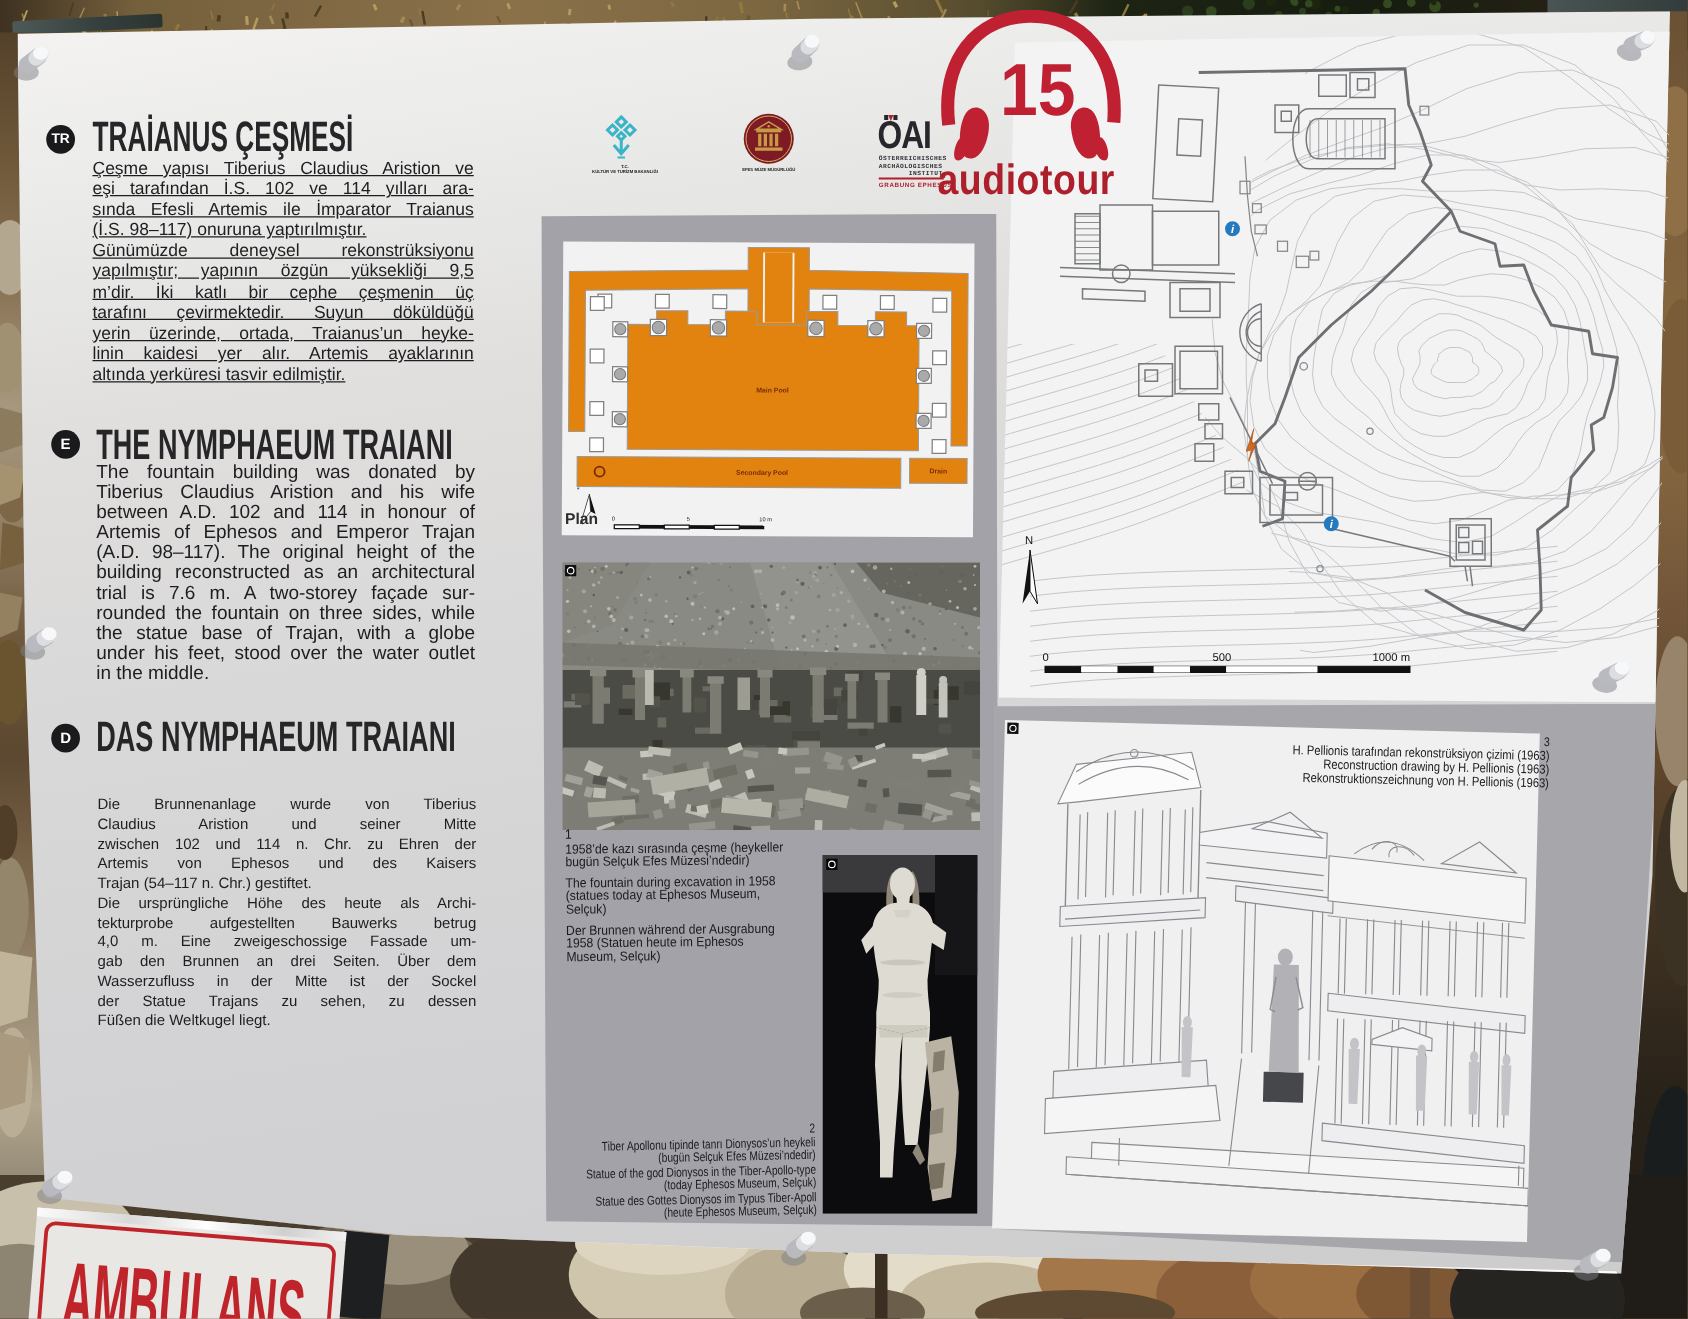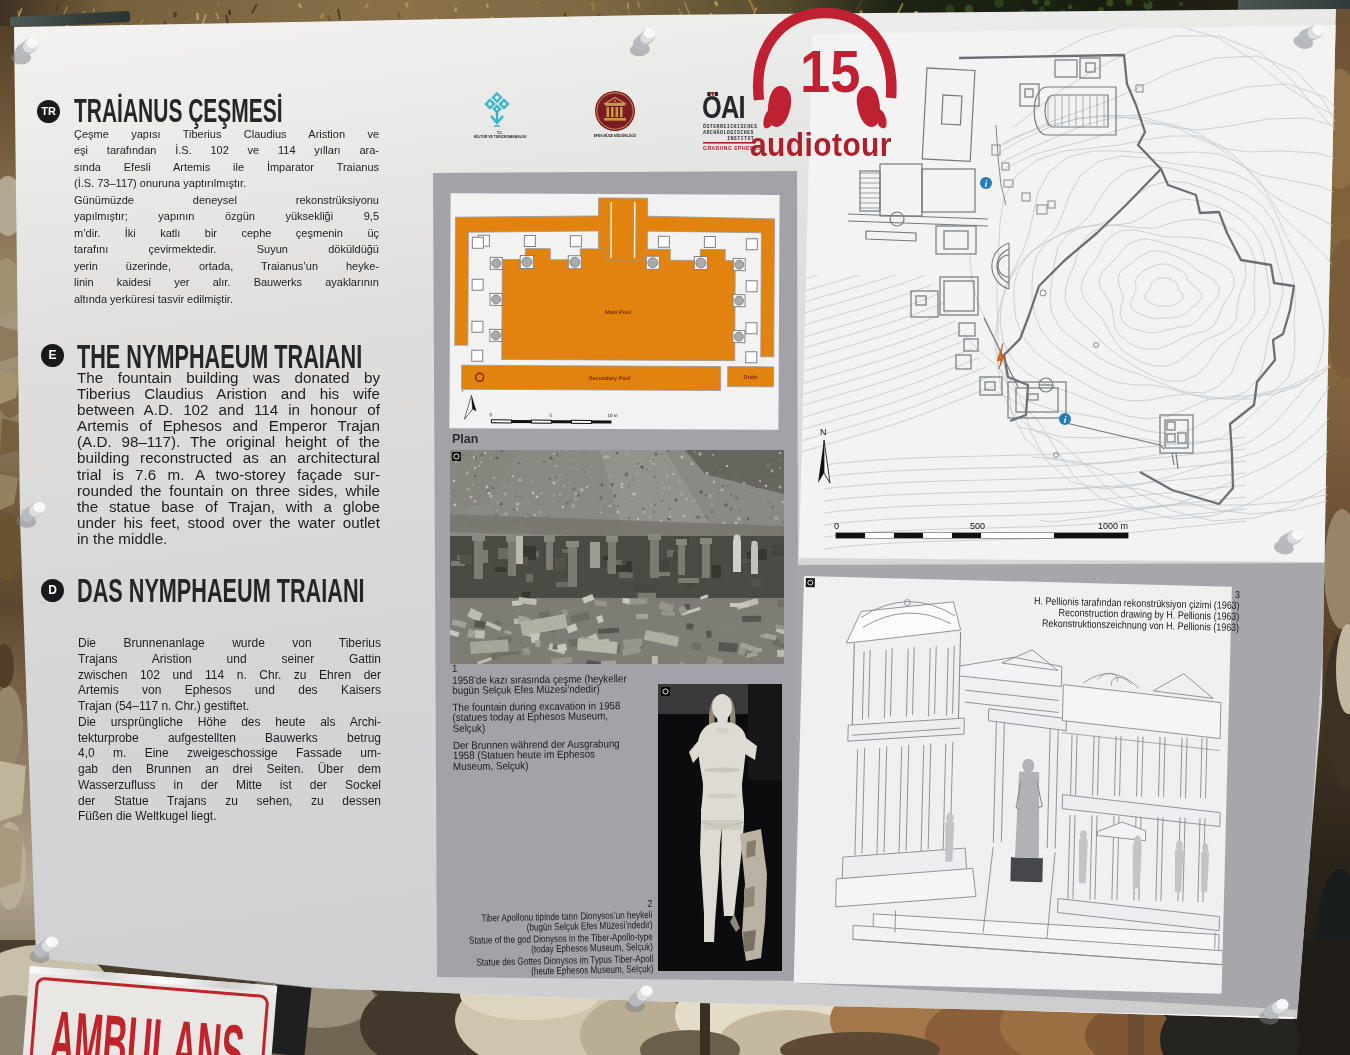--- a/index.html
+++ b/index.html
@@ -222,31 +222,31 @@
 
 <div class="abs" style="left:804px;top:576px;width:428px;height:407px;background:#f0f0f1;transform:rotate(1.45deg);transform-origin:0 0;"></div>
 
 <div class="abs" style="left:30px;top:956px;width:1275px;height:68px;z-index:7;clip-path:polygon(6px 3px,290px 32px,670px 47px,970px 54px,1263px 61px,1265px 66px,972px 59px,672px 52px,292px 37px,6px 8px);background:#fafafa;"></div>
 </div>
 
 <div class="badge" style="left:37px;top:100px;font-size:11px;line-height:23px;">TR</div>
 
 <div class="h1" style="left:74px;top:96px;font-size:34px;line-height:29px;transform:scaleX(0.617);">TRAİANUS ÇEŞMESİ</div>
 
-<div class="para" id="ptr" style="left:74px;top:126px;width:305px;font-size:11px;line-height:16.45px;">
+<div class="para" id="ptr" style="left:74px;top:126px;width:305px;font-size:14px;line-height:16.45px;text-decoration:underline;">
     <div>Çeşme yapısı Tiberius Claudius Aristion ve</div>
     <div>eşi tarafından İ.S. 102 ve 114 yılları ara-</div>
     <div>sında Efesli Artemis ile İmparator Traianus</div>
-    <div style="text-align-last:left;">(İ.S. 73–117) onuruna yaptırılmıştır.</div>
+    <div style="text-align-last:left;">(İ.S. 98–117) onuruna yaptırılmıştır.</div>
     <div>Günümüzde deneysel rekonstrüksiyonu</div>
     <div>yapılmıştır; yapının özgün yüksekliği 9,5</div>
     <div>m’dir. İki katlı bir cephe çeşmenin üç</div>
     <div>tarafını çevirmektedir. Suyun döküldüğü</div>
     <div>yerin üzerinde, ortada, Traianus’un heyke-</div>
-    <div>linin kaidesi yer alır. Bauwerks ayaklarının</div>
+    <div>linin kaidesi yer alır. Artemis ayaklarının</div>
     <div style="text-align-last:left;">altında yerküresi tasvir edilmiştir.</div>
   </div>
 
 <div class="badge" style="left:41px;top:344px;font-size:12px;line-height:23px;">E</div>
 
 <div class="h1" style="left:77px;top:342px;font-size:34px;line-height:29px;transform:scaleX(0.637);">THE NYMPHAEUM TRAIANI</div>
 
 <div class="para" id="pen" style="left:77px;top:370px;width:303px;font-size:15.2px;line-height:16.1px;">
     <div>The fountain building was donated by</div>
     <div>Tiberius Claudius Aristion and his wife</div>
@@ -260,21 +260,21 @@
     <div>under his feet, stood over the water outlet</div>
     <div style="text-align-last:left;">in the middle.</div>
   </div>
 
 <div class="badge" style="left:41px;top:579px;font-size:12px;line-height:23px;">D</div>
 
 <div class="h1" style="left:77px;top:576px;font-size:34px;line-height:29px;transform:scaleX(0.637);">DAS NYMPHAEUM TRAIANI</div>
 
 <div class="para" id="pde" style="left:78px;top:636px;width:303px;font-size:12px;line-height:15.75px;">
     <div>Die Brunnenanlage wurde von Tiberius</div>
-    <div>Trajans Aristion und seiner Gattin</div>
+    <div>Claudius Aristion und seiner Mitte</div>
     <div>zwischen 102 und 114 n. Chr. zu Ehren der</div>
     <div>Artemis von Ephesos und des Kaisers</div>
     <div style="text-align-last:left;">Trajan (54–117 n. Chr.) gestiftet.</div>
     <div>Die ursprüngliche Höhe des heute als Archi-</div>
     <div>tekturprobe aufgestellten Bauwerks betrug</div>
     <div>4,0 m. Eine zweigeschossige Fassade um-</div>
     <div>gab den Brunnen an drei Seiten. Über dem</div>
     <div>Wasserzufluss in der Mitte ist der Sockel</div>
     <div>der Statue Trajans zu sehen, zu dessen</div>
     <div style="text-align-last:left;">Füßen die Weltkugel liegt.</div>
@@ -387,21 +387,21 @@
       <line x1="42" y1="228" x2="162" y2="228" stroke-width="3"></line>
       <rect x="42" y="226.5" width="20" height="3" fill="#fff"></rect>
       <rect x="82" y="226.5" width="20" height="3" fill="#fff"></rect>
       <rect x="122" y="226.5" width="20" height="3" fill="#fff"></rect>
     </g>
     <text x="40" y="223" font-size="4.5" fill="#111">0</text>
     <text x="100" y="223" font-size="4.5" fill="#111">5</text>
     <text x="158" y="223" font-size="4.5" fill="#111">10 m</text>
   </svg>
 
-<div class="cap" style="left:452px;top:432px;font-size:12.5px;font-weight:bold;color:#2c2c2e;">Plan</div>
+<div class="cap" style="left:452px;top:408px;font-size:12.5px;font-weight:bold;color:#2c2c2e;">Plan</div>
 
 <svg class="abs" style="left:450px;top:450px;z-index:5;" width="334" height="214" viewBox="0 0 334 214">
     <rect width="334" height="214" fill="#7e7e78"></rect>
     <rect width="334" height="88" fill="#8a8a84"></rect>
     <path d="M150 0 L215 0 L268 88 L175 88 Z" fill="#a4a49e" opacity="0.35"></path>
     <path d="M0 0 L70 0 L40 50 L0 64 Z" fill="#84847e" opacity="0.7"></path>
     <path d="M235 0 L334 0 L334 44 L255 24 Z" fill="#62625a" opacity="0.9"></path>
     <circle cx="151" cy="48" r="1.7" fill="#72726a"></circle>
     <circle cx="151" cy="74" r="0.7" fill="#bcbcb6"></circle>
     <circle cx="159" cy="53" r="0.7" fill="#72726a"></circle>

